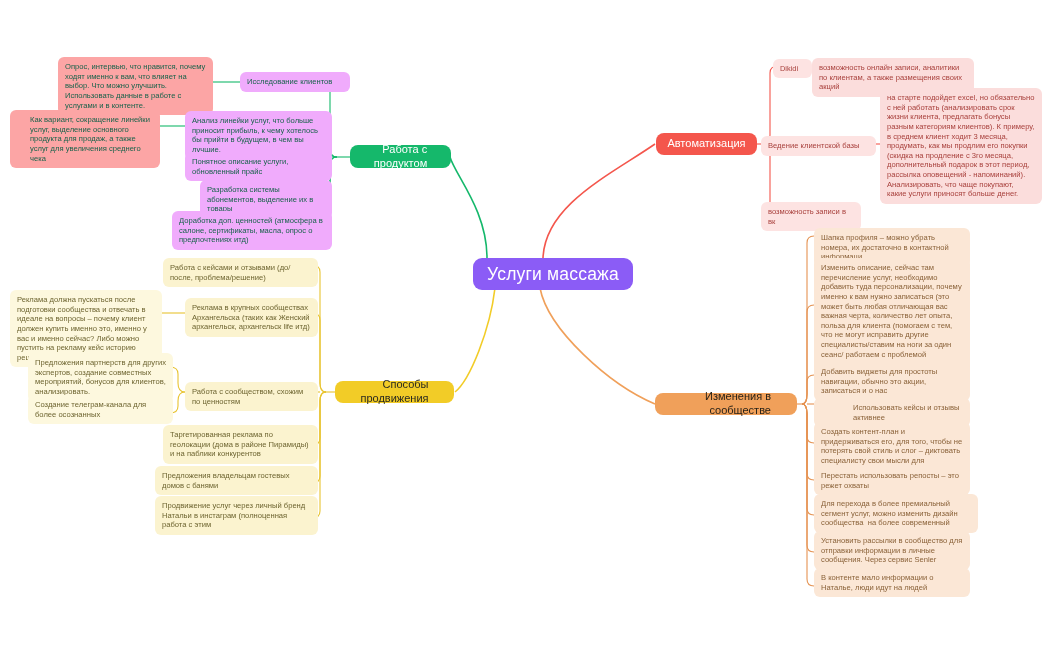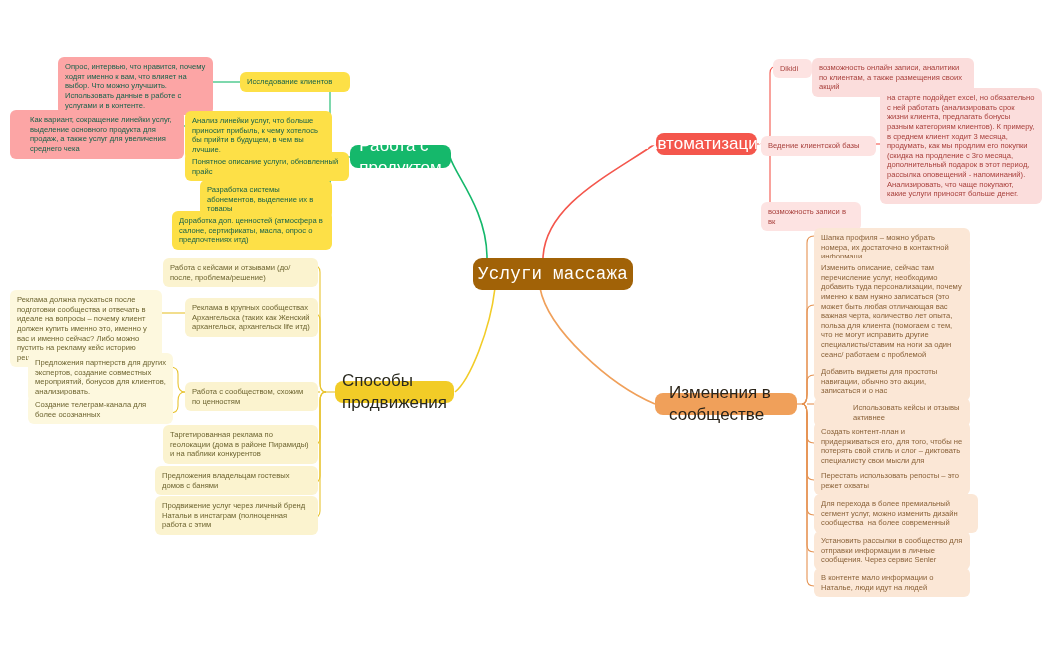--- a/index.html
+++ b/index.html
@@ -18,49 +18,49 @@
     position:absolute;
     box-sizing:border-box;
     border-radius:7px;
     line-height:1.27;
     white-space:pre-wrap;
     word-wrap:break-word;
   }
 
   
   .central{
-    background:#a16207;
+    background:#8b5cf6;
     color:#ffffff;
     font-size:17.5px;
     border-radius:9px;
     display:flex;align-items:center;justify-content:center;
     letter-spacing:.2px;
-    font-family:Liberation Mono, monospace;
   }
 
   
   .branch{
     color:#ffffff;
-    font-size:17px;
+    font-size:11px;
     display:flex;align-items:center;justify-content:center;
     border-radius:8px;
-    padding:0 14px;
+    padding:0 26px;
+    text-align:right;
   }
   .branch.green {background:#15b86b;}
   .branch.red   {background:#f4564c;}
   .branch.yellow{background:#f2cc27;color:#2a2a20;}
   .branch.orange{background:#f0a05a;color:#2a2318;}
 
   
   .leaf{
     font-size:7.6px;
     padding:5px 7px;
     border-radius:6px;
   }
-  .g1{background:#fde047;color:#17624a;}
+  .g1{background:#f0abfc;color:#17624a;}
   .g2{background:#fca5a5;color:#17624a;}
   .r1{background:#fde3e2;color:#a8403c;}
   .r2{background:#fbdddc;color:#a8403c;}
   .y1{background:#fbf3cf;color:#6d6430;}
   .y2{background:#fdf8de;color:#6d6430;}
   .o1{background:#fbe7d6;color:#8a6239;}
 
   .tiny{font-size:7.4px;margin-left:12px;}
 </style>
 </head>
@@ -118,23 +118,23 @@
   </svg>
 
   <div class="node central" style="left:473px;top:258px;width:160px;height:32px;">Услуги массажа</div>
 
   <div class="node branch green" style="left:350px;top:145px;width:101px;height:23px;">Работа с продуктом</div>
 
   <div class="node leaf g1" style="left:240px;top:72px;width:110px;">Исследование клиентов</div>
   <div class="node leaf g2" style="left:58px;top:57px;width:155px;">Опрос, интервью, что нравится, почему ходят именно к вам, что влияет на выбор. Что можно улучшить. Использовать данные в работе с услугами и в контенте.</div>
 
   <div class="node leaf g1" style="left:185px;top:111px;width:147px;">Анализ линейки услуг, что больше приносит прибыль, к чему хотелось бы прийти в будущем, в чем вы лучшие.</div>
-  <div class="node leaf g2" style="left:10px;top:110px;width:174px;padding-left:20px;">Как вариант, сокращение линейки услуг, выделение основного продукта для продаж, а также услуг для увеличения среднего чека</div>
+  <div class="node leaf g2" style="left:10px;top:110px;width:150px;padding-left:20px;">Как вариант, сокращение линейки услуг, выделение основного продукта для продаж, а также услуг для увеличения среднего чека</div>
 
-  <div class="node leaf g1" style="left:185px;top:152px;width:164px;">Понятное описание услуги, обновленный прайс</div>
+  <div class="node leaf g1" style="left:185px;top:152px;width:147px;">Понятное описание услуги, обновленный прайс</div>
 
   <div class="node leaf g1" style="left:200px;top:180px;width:132px;">Разработка системы абонементов, выделение их в товары</div>
 
   <div class="node leaf g1" style="left:172px;top:211px;width:160px;">Доработка доп. ценностей (атмосфера в салоне, сертификаты, масла, опрос о предпочтениях итд)</div>
 
   <div class="node branch red" style="left:656px;top:133px;width:101px;height:22px;">Автоматизация</div>
 
   <div class="node leaf r1 tiny" style="left:761px;top:59px;width:39px;">Dikidi</div>
   <div class="node leaf r2" style="left:812px;top:58px;width:162px;">возможность онлайн записи, аналитики по клиентам, а также размещения своих акций</div>
 

